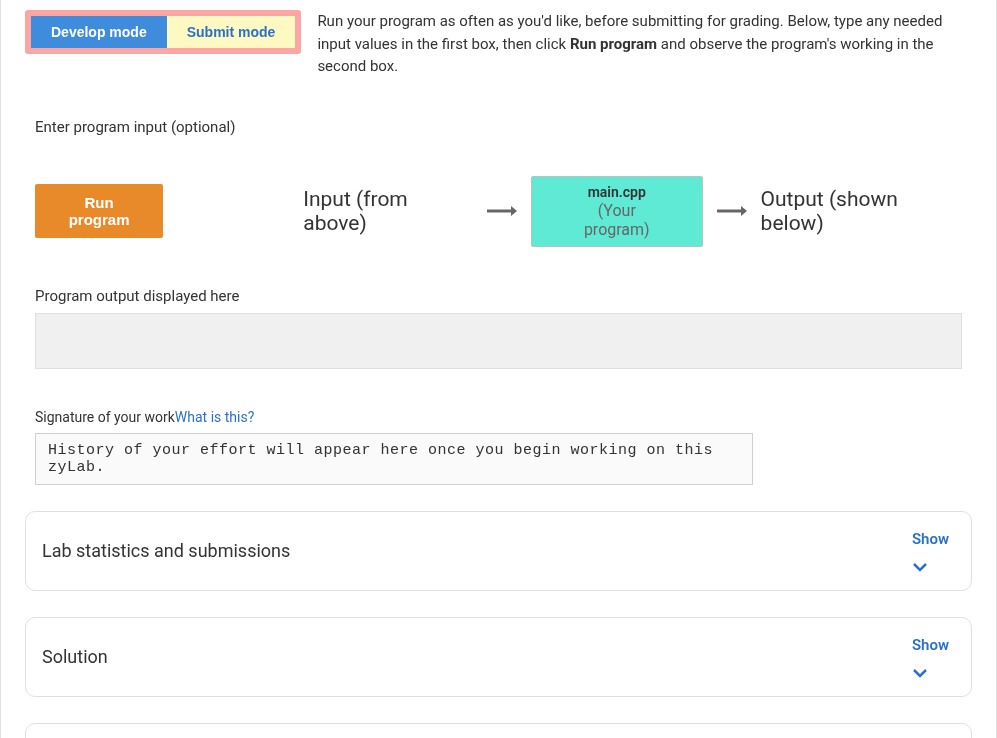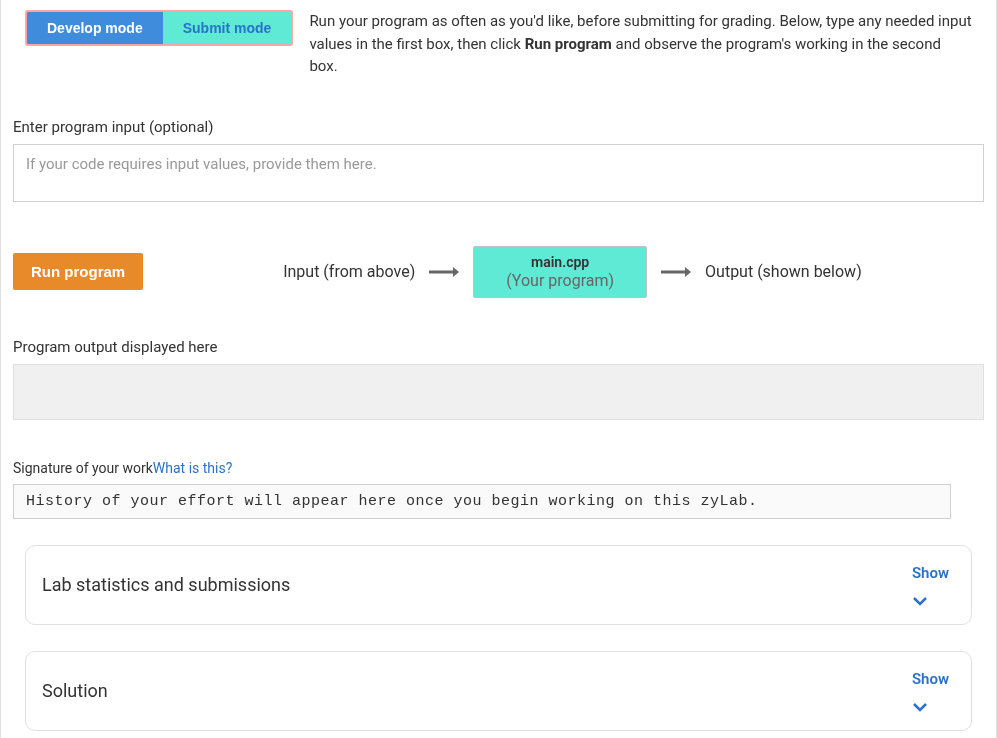--- a/index.html
+++ b/index.html
@@ -19,49 +19,49 @@
       border-top: none;
       padding-bottom: 16px;
     }
     .top-section {
       display: flex;
       align-items: flex-start;
       padding: 10px 24px 0 24px;
     }
     .mode-tabs {
       display: flex;
-      border: 2px solid #fca5a5;
+      border: 6px solid #fca5a5;
       border-radius: 3px;
       overflow: hidden;
       flex-shrink: 0;
     }
     .mode-tab {
       padding: 8px 20px;
       font-size: 14px;
       font-weight: 600;
       cursor: pointer;
-      background: #5eead4;
+      background: #fef9c3;
       color: #2a72c9;
       border: none;
     }
     .mode-tab.active {
       background: #3f8cdc;
       color: #fff;
     }
     .instructions {
       font-size: 15px;
       color: #333;
       line-height: 1.5;
       margin-left: 16px;
     }
     .instructions b {
       font-weight: 700;
     }
     .section {
-      padding: 0 12px;
+      padding: 0 34px;
       margin-top: 40px;
     }
     .label {
       font-size: 15px;
       color: #333;
       margin-top: 24px;
       margin-bottom: 8px;
     }
     .input-textarea {
       width: 100%;
@@ -87,21 +87,21 @@
       background: #e88a2a;
       color: #fff;
       border: none;
       font-size: 15px;
       font-weight: 600;
       padding: 10px 18px;
       border-radius: 2px;
       cursor: pointer;
     }
     .flow-text {
-      font-size: 16px;
+      font-size: 21px;
       color: #333;
     }
     .arrow {
       margin: 0 14px;
       display: inline-flex;
       align-items: center;
     }
     .arrow svg {
       width: 30px;
       height: 12px;
@@ -146,21 +146,21 @@
       cursor: pointer;
     }
     .history-box {
       border: 1px solid #d0d0d0;
       background: #fafafa;
       padding: 8px 12px;
       font-family: "Courier New", Courier, monospace;
       font-size: 15px;
       color: #333;
       letter-spacing: 0.5px;
-      width: 938px;
+      width: 718px;
     }
     .accordion {
       border: 1px solid #e0e0e0;
       margin: 0 24px;
       margin-top: 26px;
       display: flex;
       align-items: center;
       justify-content: space-between;
       padding: 18px 22px 18px 16px;
       border-radius: 10px;
@@ -209,21 +209,20 @@
       <button class="mode-tab active">Develop mode</button>
       <button class="mode-tab">Submit mode</button>
     </div>
     <div class="instructions">
       <span>Run your program as often as you'd like, before submitting for grading. Below, type any needed input values in the first box, then click </span><b>Run program</b><span> and observe the program's working in the second box.</span>
     </div>
   </div>
 
   <div class="section">
     <div class="label">Enter program input (optional)</div>
-    <textarea class="input-textarea" placeholder="If your code requires input values, provide them here." style=""></textarea>
   </div>
 
   <div class="section">
     <div class="run-row">
       <button class="run-button">Run program</button>
       <div class="spacer-flex"></div>
       <span class="flow-text">Input (from above)</span>
       <span class="arrow">
         <svg viewBox="0 0 30 12">
             <line x1="0" y1="6" x2="24" y2="6" stroke="#666" stroke-width="3"></line>

